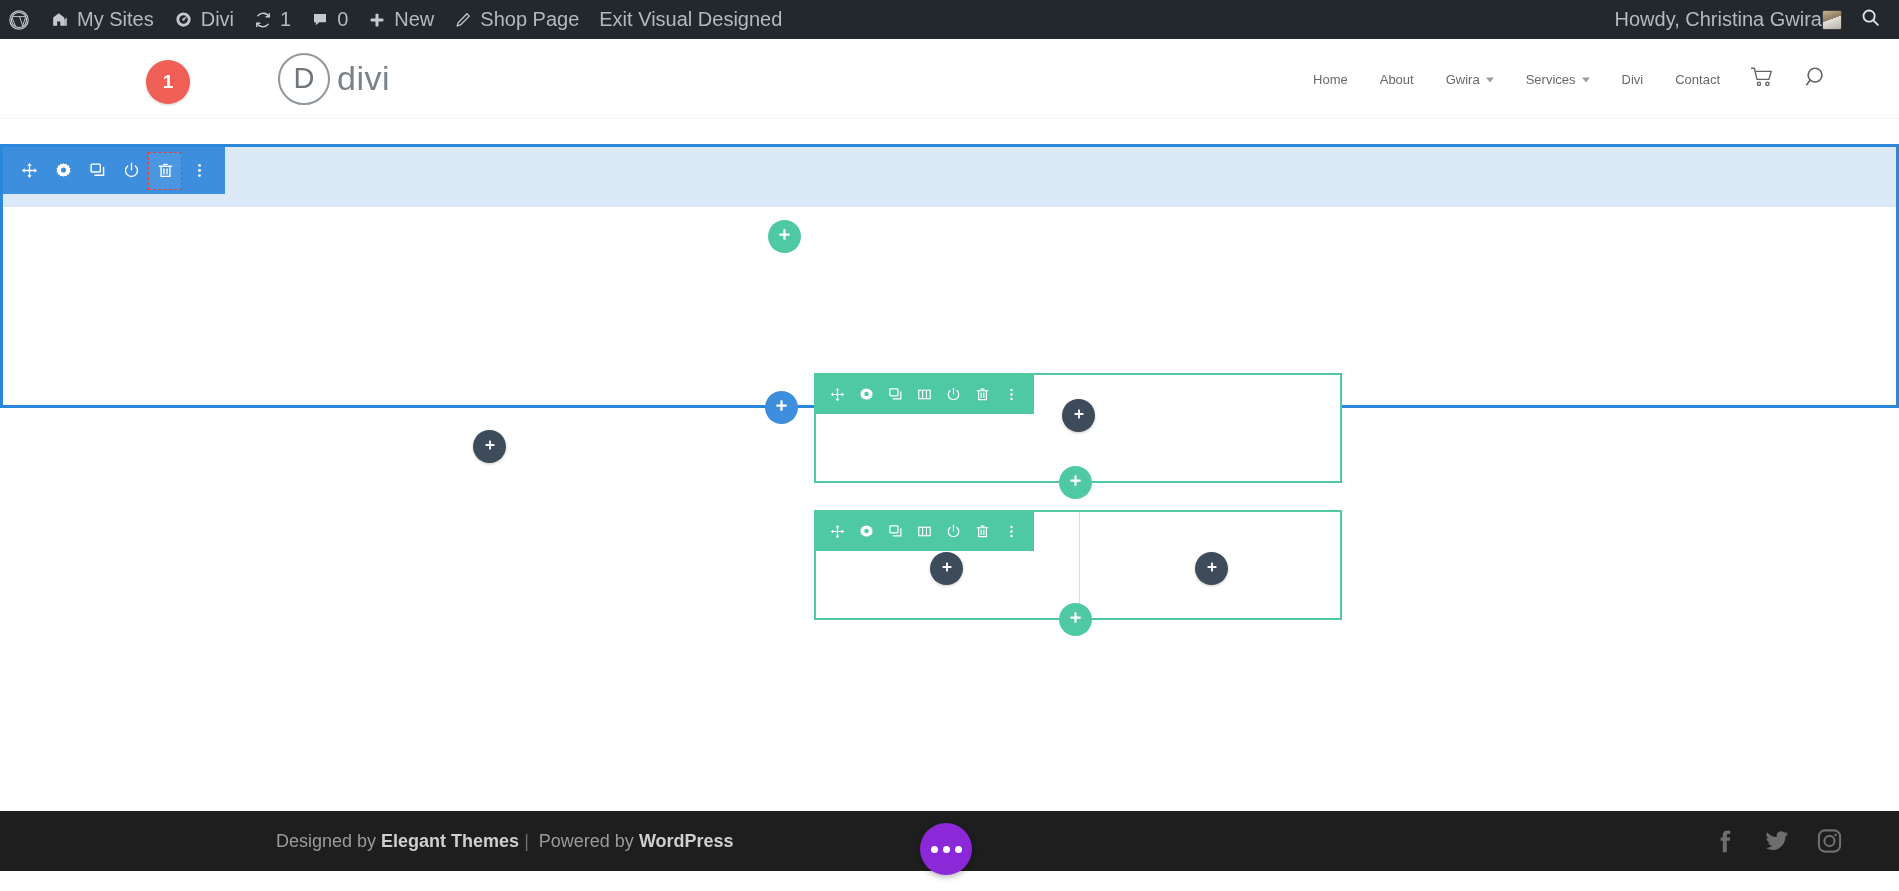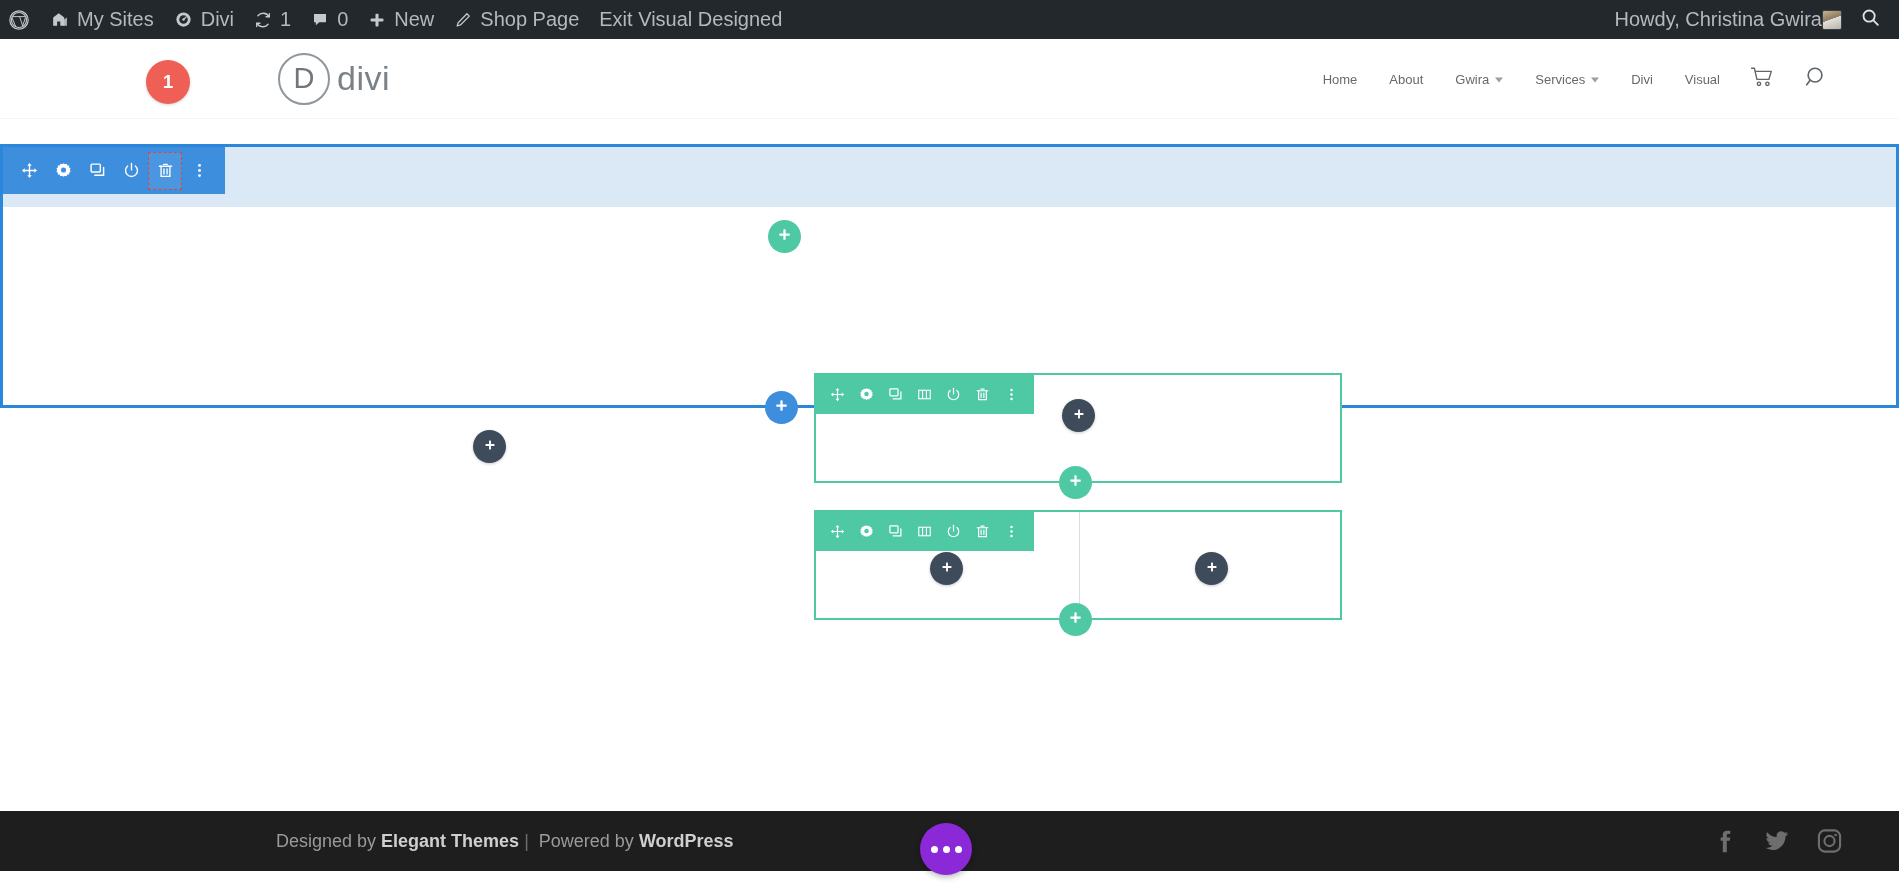--- a/index.html
+++ b/index.html
@@ -310,21 +310,21 @@
       <i class="chev"></i>
     </a>
     <a class="nav-item">
       <span>Services</span>
       <i class="chev"></i>
     </a>
     <a class="nav-item">
       <span>Divi</span>
     </a>
     <a class="nav-item">
-      <span>Visual</span>
+      <span>Contact</span>
     </a>
     <a class="nav-icon">
       <span>
         <svg width="26" height="22" viewBox="0 0 28 24" fill="none" stroke="#5f6569" stroke-width="1.5" stroke-linecap="round" stroke-linejoin="round">
           <path d="M1.5 3 H4.6 L7.4 15.2 H20.4 L23 6.4 H6"></path>
           <circle cx="9.6" cy="20" r="1.8"></circle>
           <circle cx="18.8" cy="20" r="1.8"></circle>
         </svg>
       </span>
     </a>

